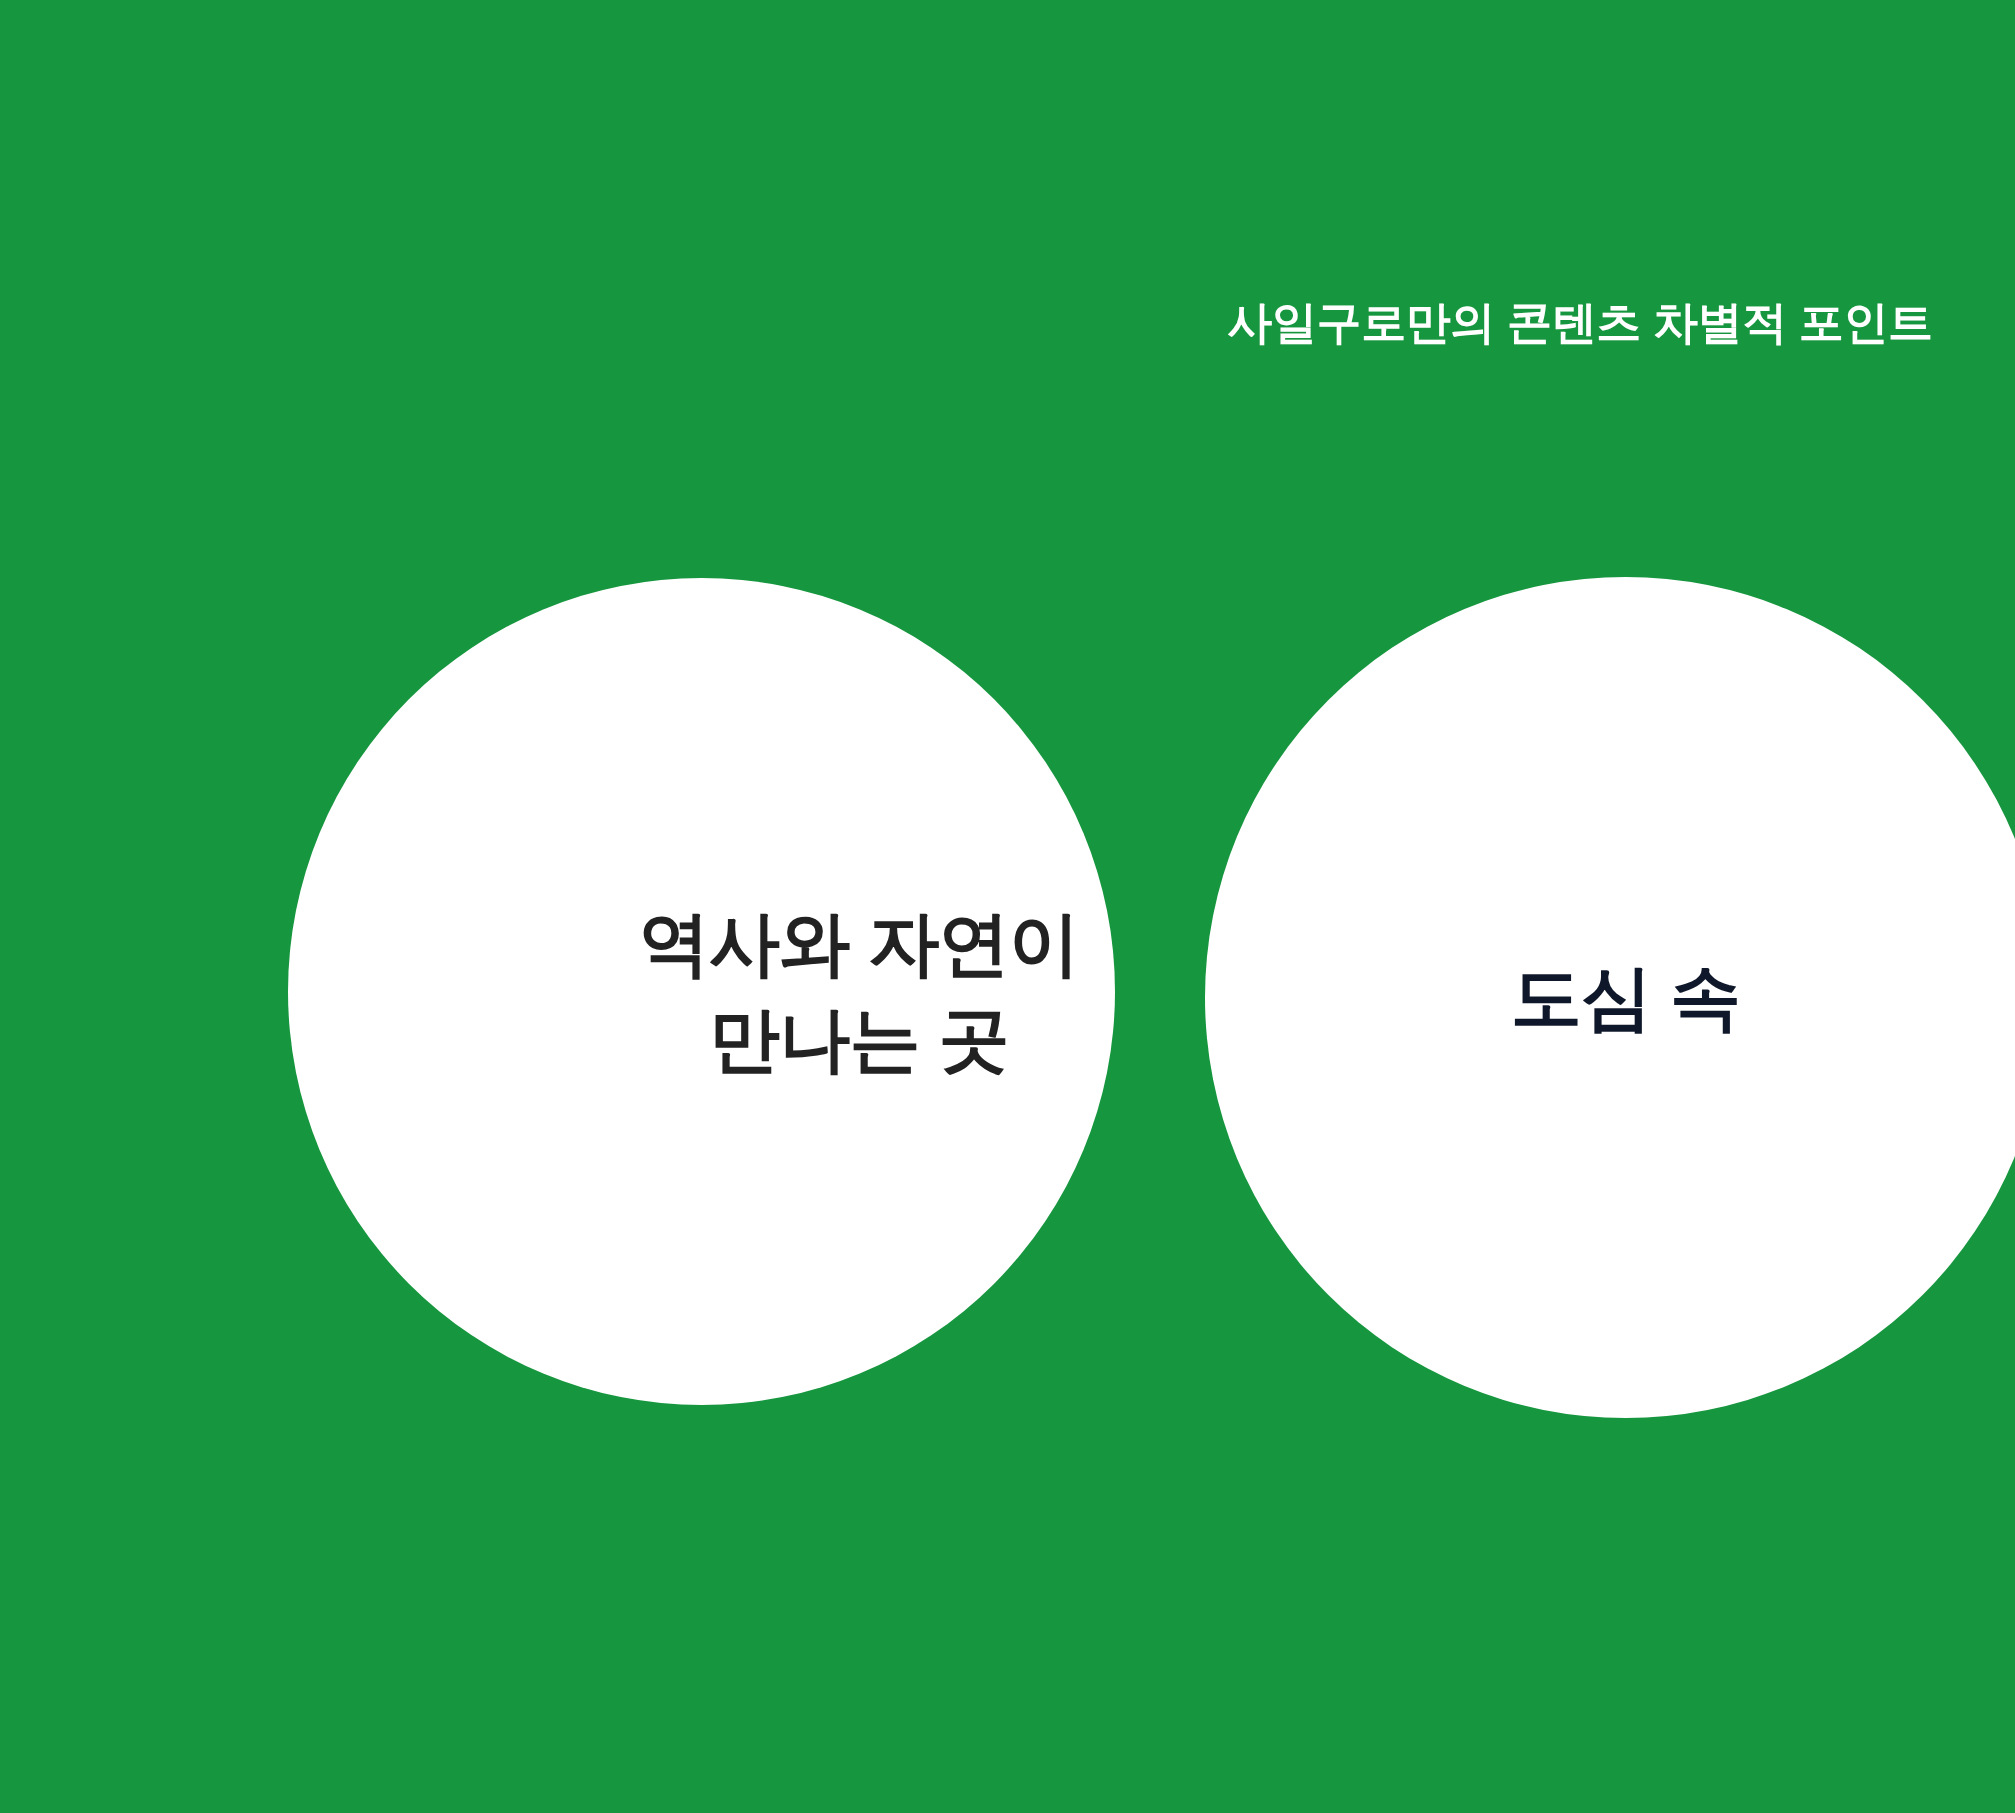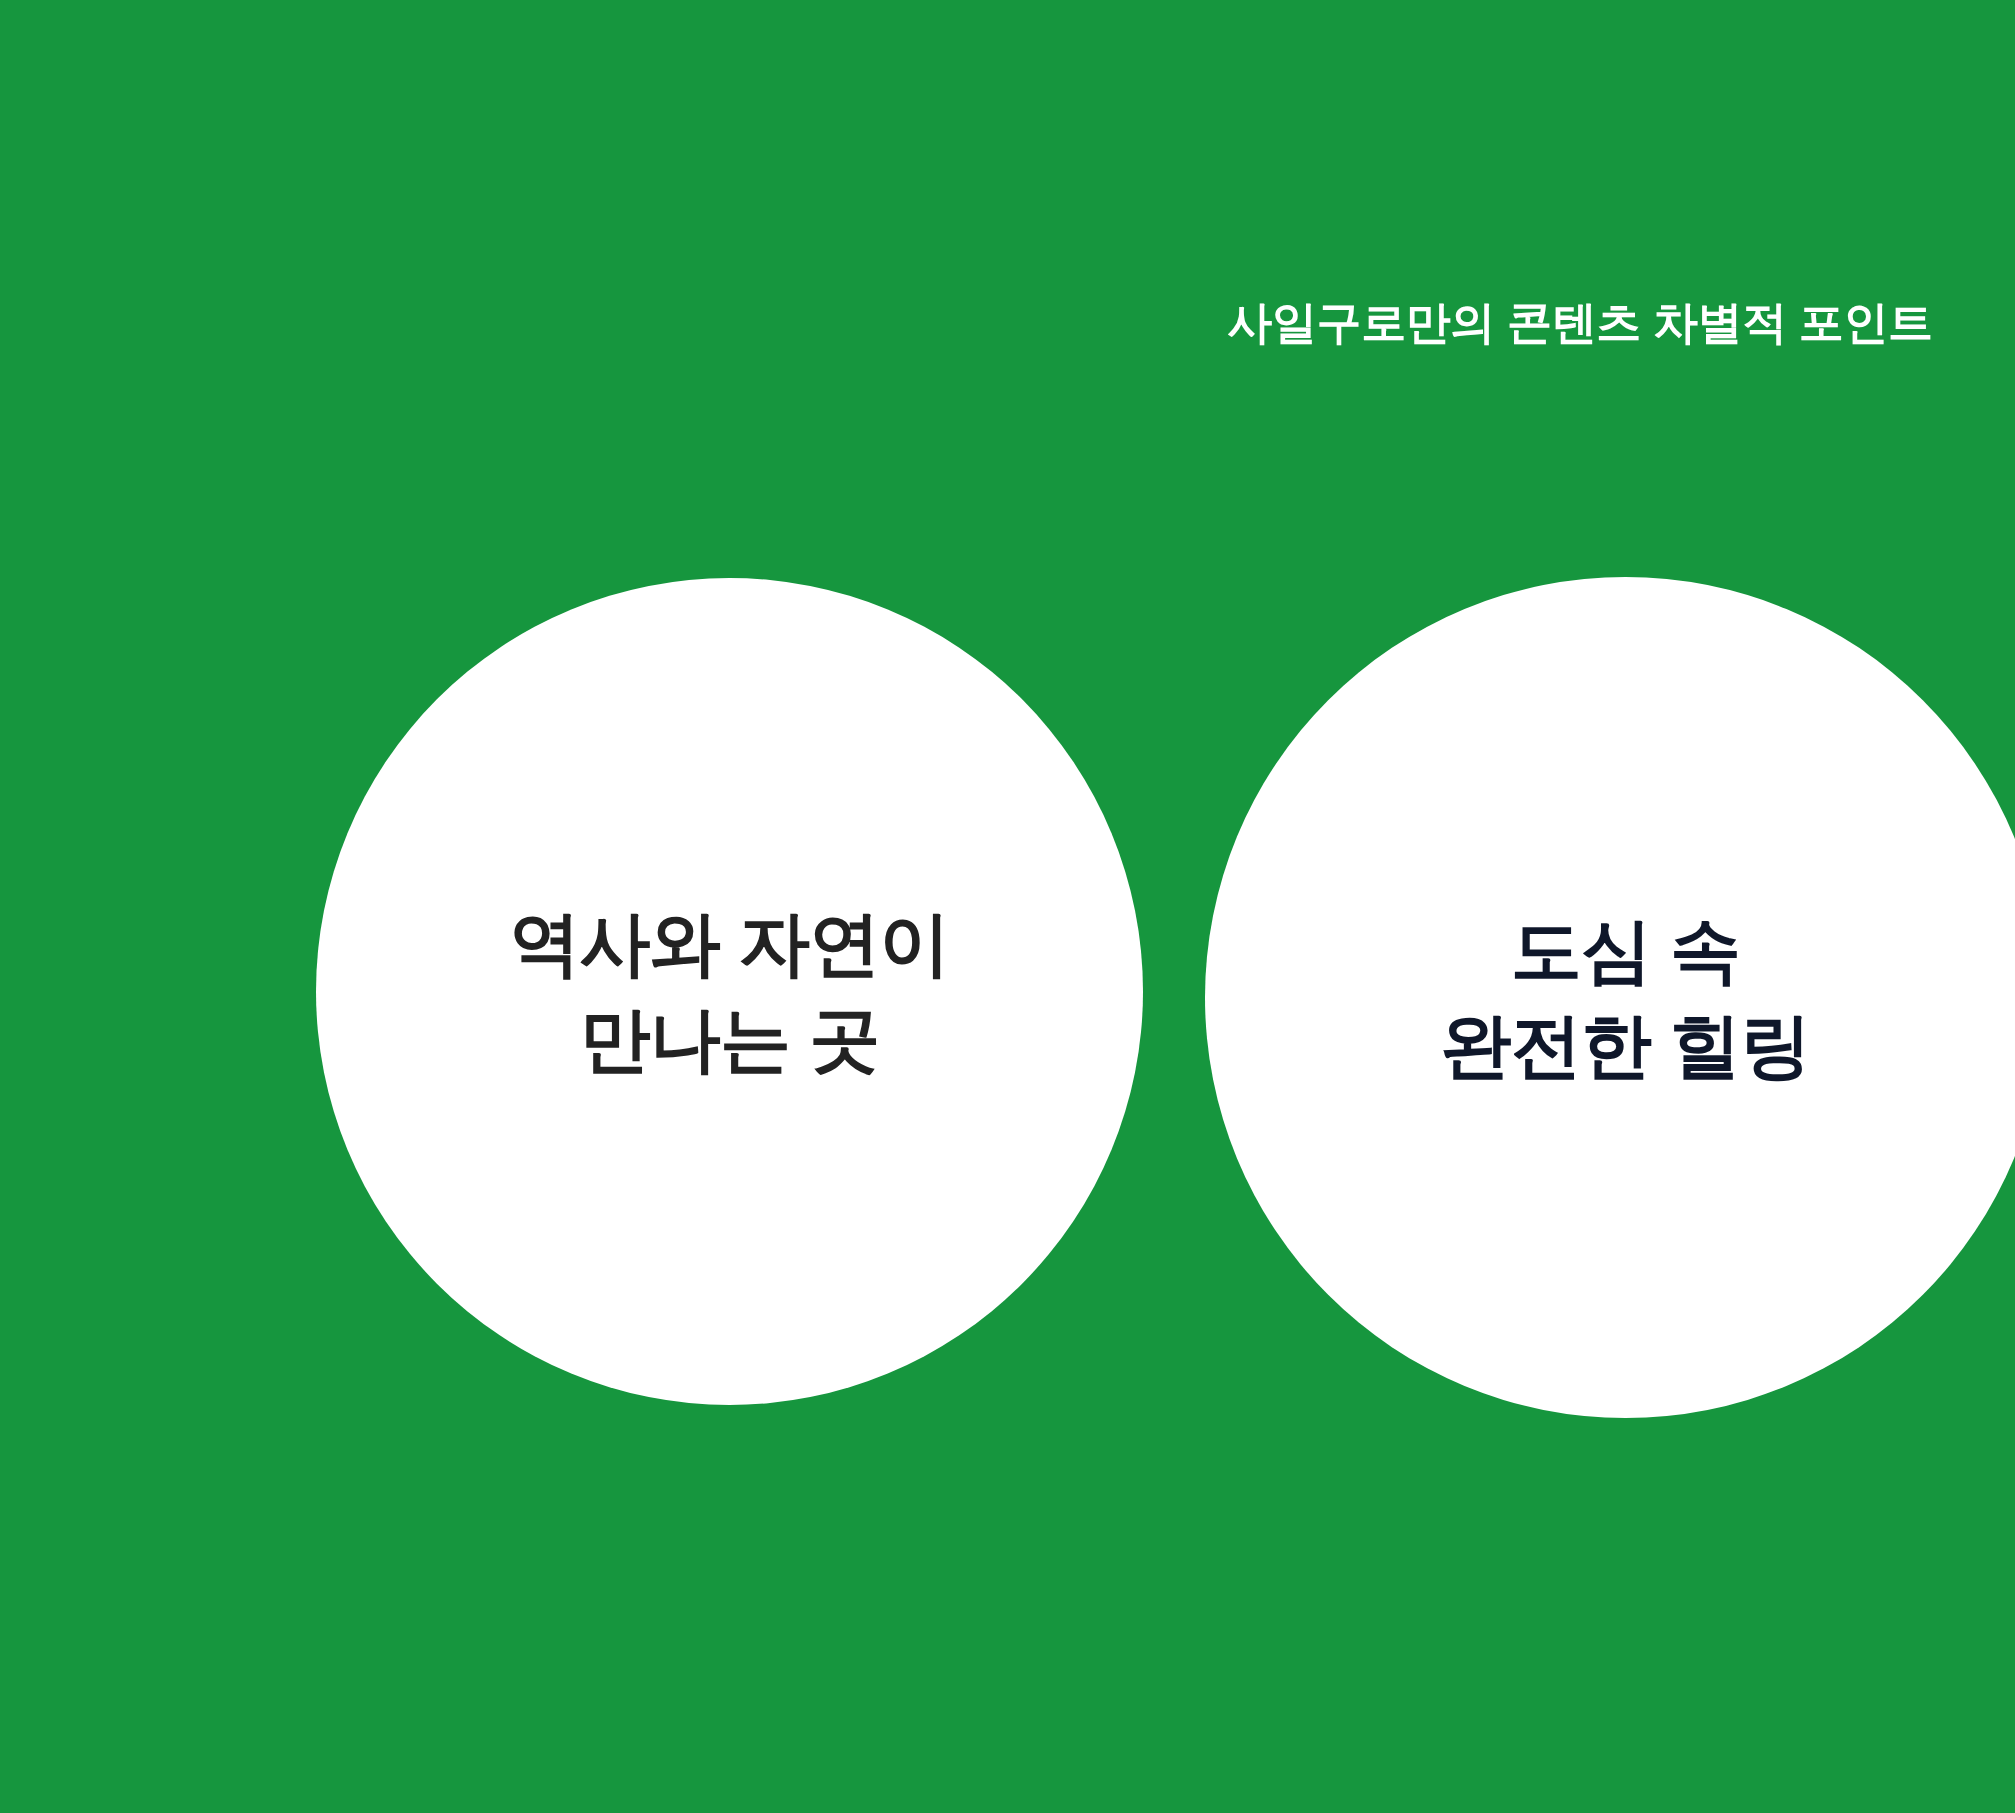--- a/index.html
+++ b/index.html
@@ -49,21 +49,21 @@
   .point-circle {
     position: absolute;
     background: #FFFFFF;
     border-radius: 50%;
     display: flex;
     align-items: center;
     justify-content: center;
     box-sizing: border-box;
   }
 
-  .point-circle.c1 { left: 316px;  top: 2px; width: 827px; height: 827px; }
+  .point-circle.c1 { left: 288px;  top: 2px; width: 827px; height: 827px; justify-content: flex-end; }
   .point-circle.c2 { left: 1205px; top: 1.2px; width: 841px; height: 841px; }
 
   .circle-text {
     color: #222222;
     font-size: 71px;
     font-weight: 700;
     line-height: 1.34;
     text-align: center;
     letter-spacing: -0.8px;
     padding: 0 36px;
@@ -86,19 +86,18 @@
     <div class="point-circle c1" style="background: rgb(255, 255, 255);">
       <div class="circle-text" style="color: rgb(34, 34, 34);">
         <span class="line">역사와 자연이</span>
         <span class="line">만나는 곳</span>
       </div>
     </div>
 
     <div class="point-circle c2" style="background: rgb(255, 255, 255);">
       <div class="circle-text" style="color: #0f172a;">
         <span class="line">도심 속</span>
-        <span class="line">완전한 힐링</span>
       </div>
     </div>
 
   </div>
 </div>
 
 
 </body></html>

